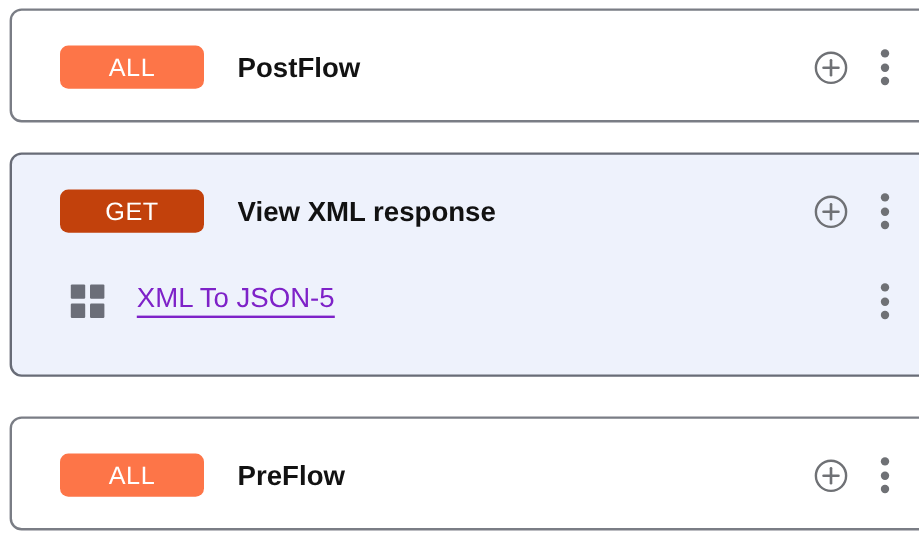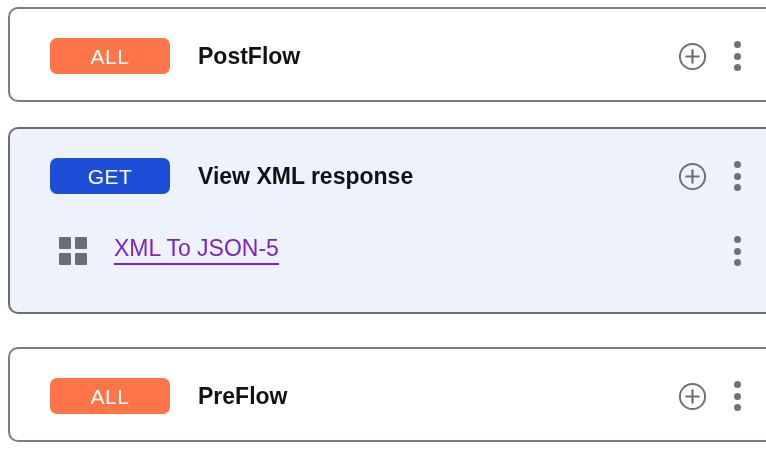--- a/index.html
+++ b/index.html
@@ -59,21 +59,21 @@
     align-items: center;
     justify-content: center;
     color: #ffffff;
     font-size: 21px;
     font-weight: 400;
     letter-spacing: 0.5px;
     line-height: 1;
     user-select: none;
   }
   .badge.all { background: #fd7548; }
-  .badge.get { background: #1d4ed8; }
+  .badge.get { background: #c2410c; }
 
   .row-title {
     flex: 1 1 auto;
     margin-left: 28px;
     font-size: 23px;
     font-weight: bold;
     color: #121212;
     white-space: nowrap;
     overflow: hidden;
   }

